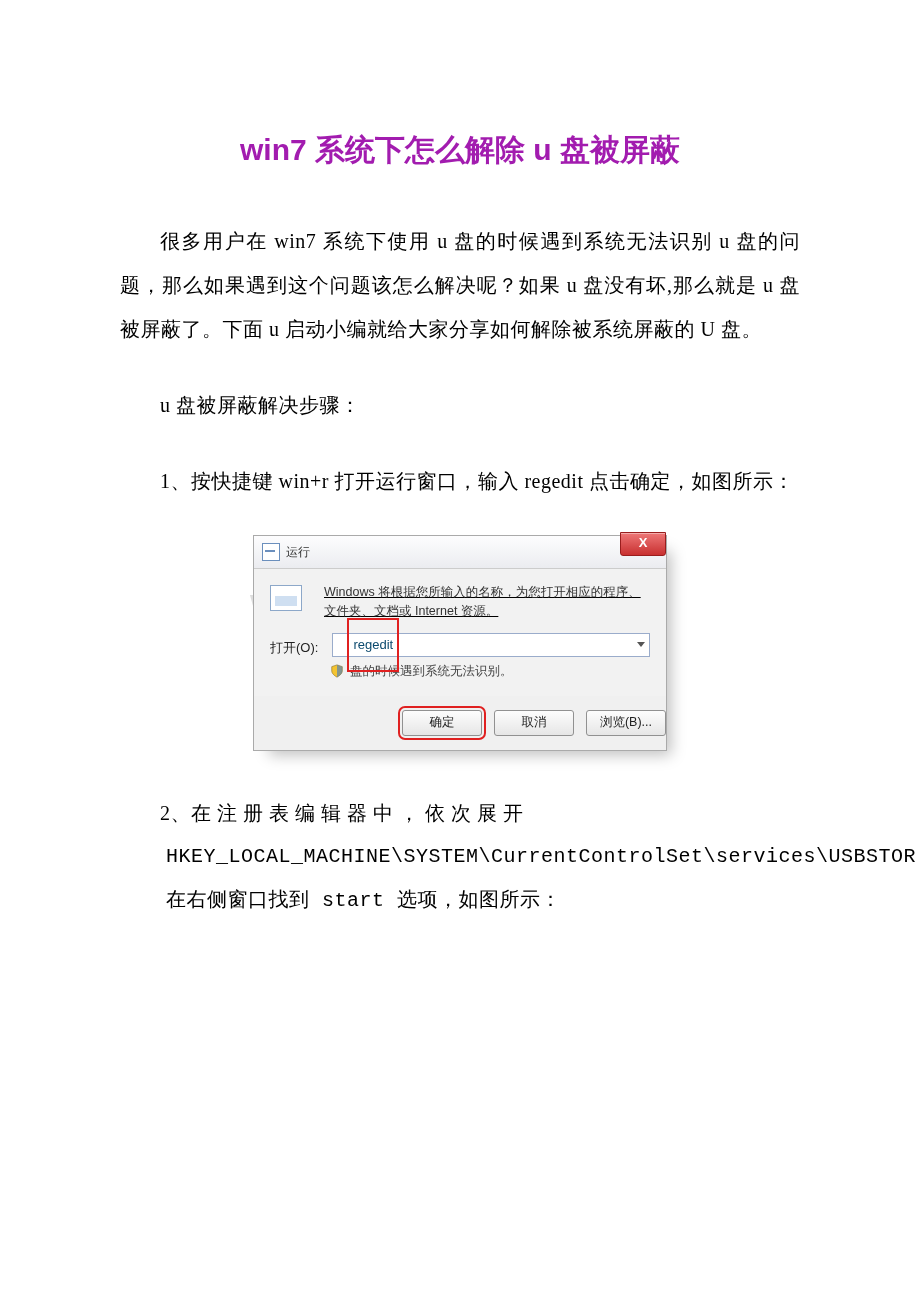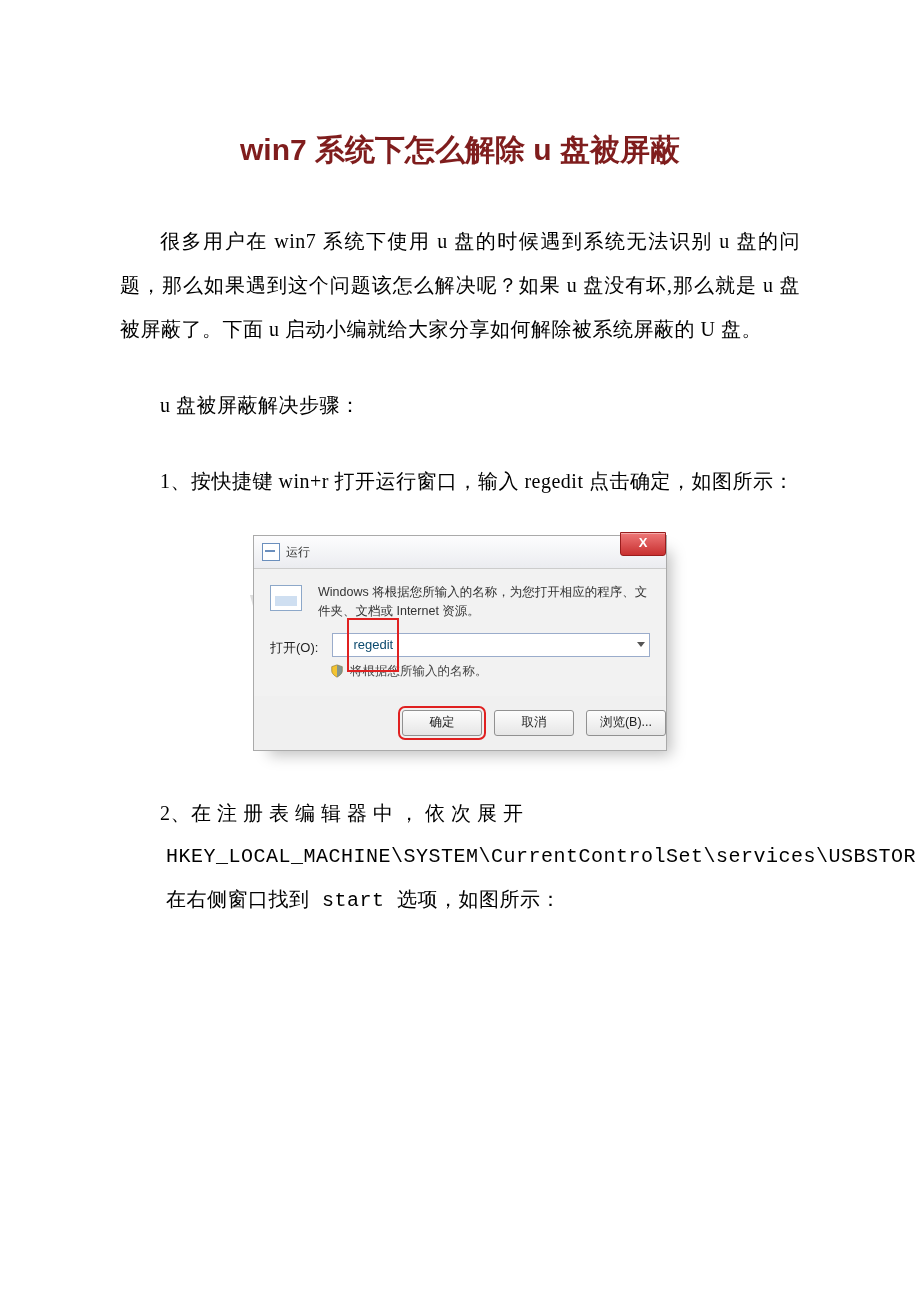--- a/index.html
+++ b/index.html
@@ -12,21 +12,21 @@
   }
   .page {
     padding: 130px 120px 100px 120px;
     box-sizing: border-box;
     width: 920px;
   }
   .title {
     text-align: center;
     font-family: "Microsoft YaHei", "SimHei", sans-serif;
     font-weight: bold;
-    color: #7f1d1d;
+    color: #a21caf;
     font-size: 30px;
     margin-bottom: 48px;
   }
   .para {
     font-size: 20px;
     line-height: 2.2;
     text-indent: 2em;
     margin: 0 0 32px 0;
     text-align: justify;
     letter-spacing: 0.5px;
@@ -89,22 +89,23 @@
     line-height: 20px;
     box-shadow: inset 0 1px 0 rgba(255,255,255,0.4);
   }
   .dlg-body {
     background: #f2f2f2;
     padding: 14px 16px 16px 16px;
   }
   .dlg-topline {
     display: flex;
     align-items: flex-start;
-    gap: 16px;
+    gap: 22px;
     margin-bottom: 12px;
+    text-decoration: underline;
   }
   .dlg-run-icon {
     width: 30px;
     height: 24px;
     border: 1px solid #8da8c9;
     background: #fff;
     position: relative;
     flex-shrink: 0;
     margin-top: 2px;
   }
@@ -256,21 +257,21 @@
           </div>
         </div>
 
         <div class="dlg-shield-row">
           <span class="shield-icon">
             <svg viewBox="0 0 16 16">
                 <path d="M8 1 L14 3 L14 8 C14 12 8 15 8 15 C8 15 2 12 2 8 L2 3 Z" fill="#f4c430" stroke="#8a6d1d" stroke-width="0.7"></path>
                 <path d="M8 1 L14 3 L14 8 C14 12 8 15 8 15 Z" fill="#3b78cc" opacity="0.6"></path>
               </svg>
           </span>
-          <span>将根据您所输入的名称。</span>
+          <span>盘的时候遇到系统无法识别。</span>
         </div>
       </div>
 
       <div class="dlg-buttons">
         <div class="dlg-btn primary-highlight">确定</div>
         <div class="dlg-btn">取消</div>
         <div class="dlg-btn">浏览(B)...</div>
       </div>
 
     </div>

